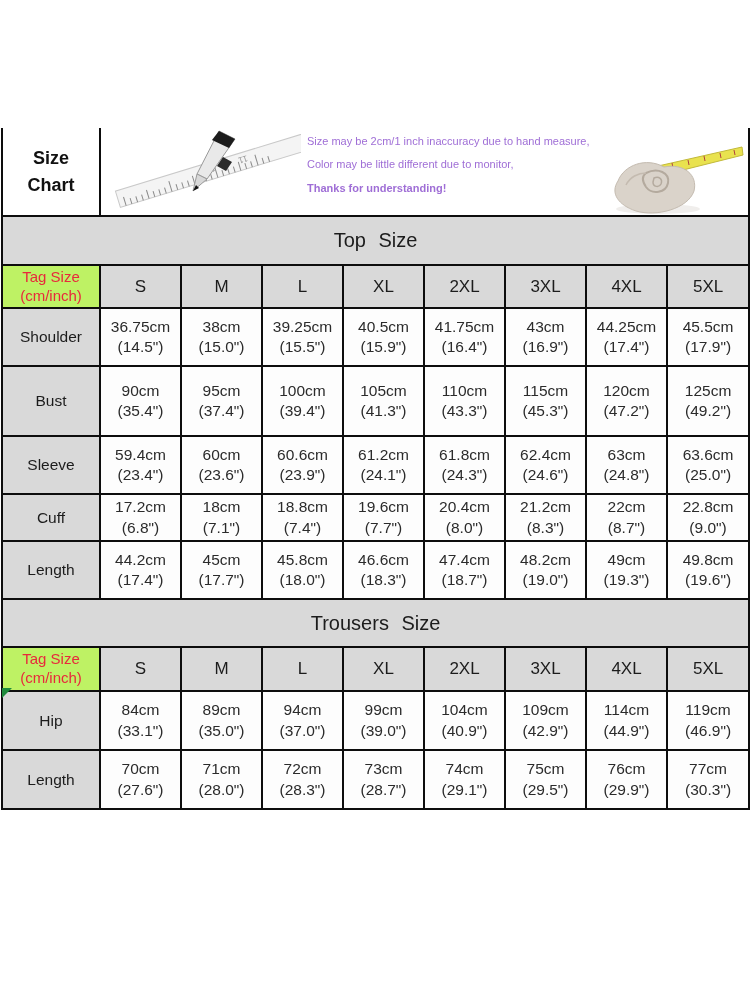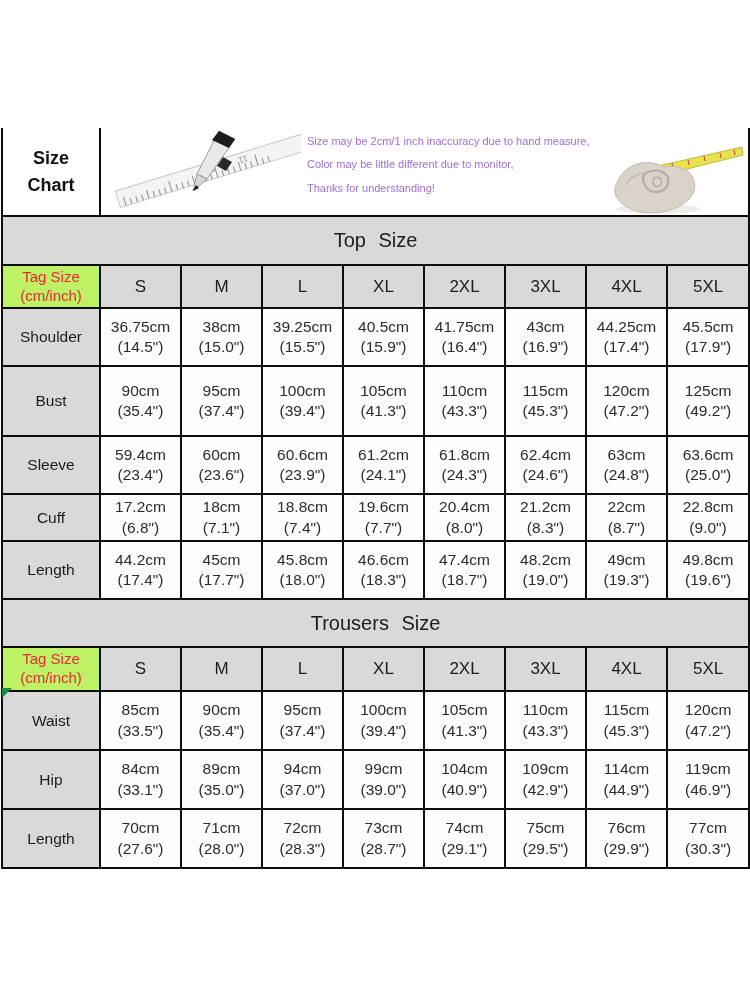--- a/index.html
+++ b/index.html
@@ -23,21 +23,21 @@
   
   .corner-cell {
     background:#fff; font-size:18px; font-weight:bold; line-height:1.45;
     border-top:none; color:#111;
   }
   .banner-cell { background:#fff; border-top:none; }
   .banner-inner { display:flex; align-items:center; height:86px; }
   .banner-art-left { width:200px; height:86px; flex:0 0 auto; }
   .banner-notes { flex:1 1 auto; text-align:left; padding-left:6px; }
   .banner-notes p { margin:0 0 11px 0; font-size:11px; line-height:1.1; }
-  .banner-notes p:last-child { margin-bottom:14px; }
+  .banner-notes p:last-child { margin-bottom:14px;font-weight:bold; }
   .banner-art-right { width:152px; height:86px; flex:0 0 auto; }
 
   
   .section-cell {
     background:#d9d9d9; font-size:20px; word-spacing:7px; color:#1c1c1c;
   }
   .tag-cell {
     background:#bef264; font-size:15px; line-height:1.25;
   }
   .size-cell { background:#d9d9d9; font-size:17px; color:#1c1c1c; }
@@ -271,39 +271,20 @@
       <td class="size-cell">S</td>
       <td class="size-cell">M</td>
       <td class="size-cell">L</td>
       <td class="size-cell">XL</td>
       <td class="size-cell">2XL</td>
       <td class="size-cell">3XL</td>
       <td class="size-cell">4XL</td>
       <td class="size-cell">5XL</td>
     </tr>
 
-    <tr style="height:59px">
-      <td class="label-cell">Waist</td>
-      <td class="val-cell pre">85cm
-(33.5")</td>
-      <td class="val-cell pre">90cm
-(35.4")</td>
-      <td class="val-cell pre">95cm
-(37.4")</td>
-      <td class="val-cell pre">100cm
-(39.4")</td>
-      <td class="val-cell pre">105cm
-(41.3")</td>
-      <td class="val-cell pre">110cm
-(43.3")</td>
-      <td class="val-cell pre">115cm
-(45.3")</td>
-      <td class="val-cell pre">120cm
-(47.2")</td>
-    </tr>
 
     <tr style="height:59px">
       <td class="label-cell">Hip</td>
       <td class="val-cell pre">84cm
 (33.1")</td>
       <td class="val-cell pre">89cm
 (35.0")</td>
       <td class="val-cell pre">94cm
 (37.0")</td>
       <td class="val-cell pre">99cm

